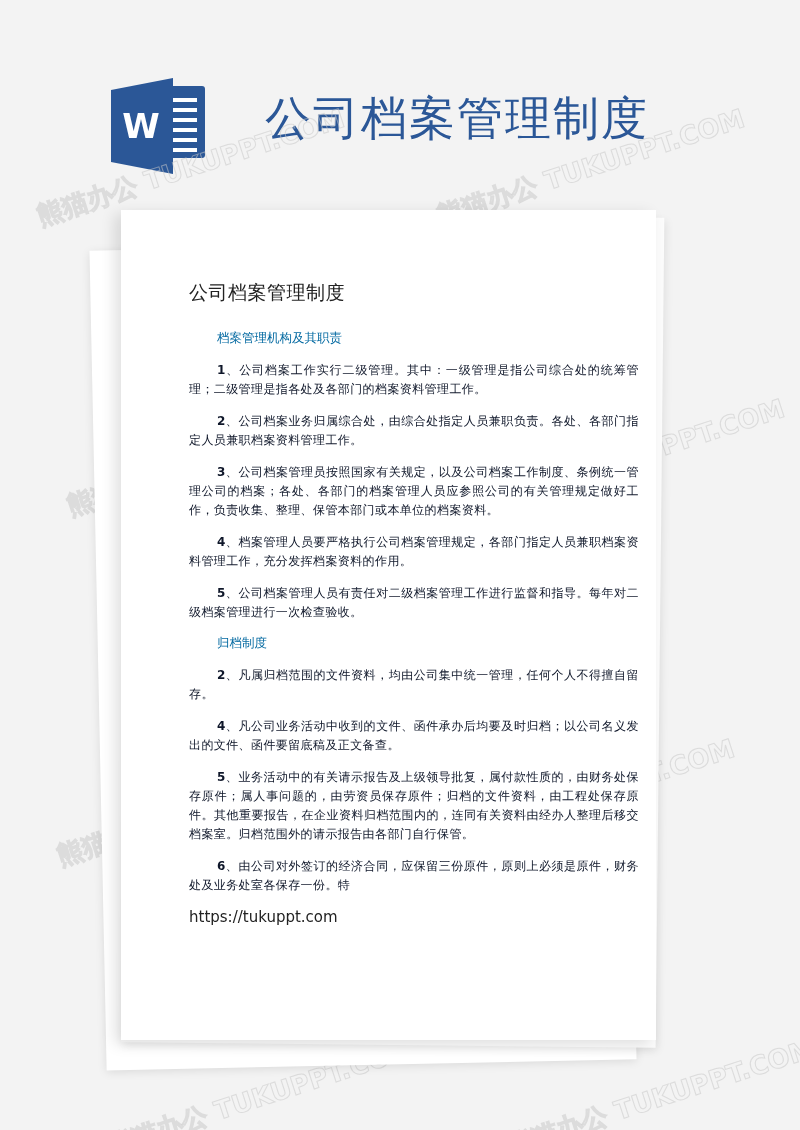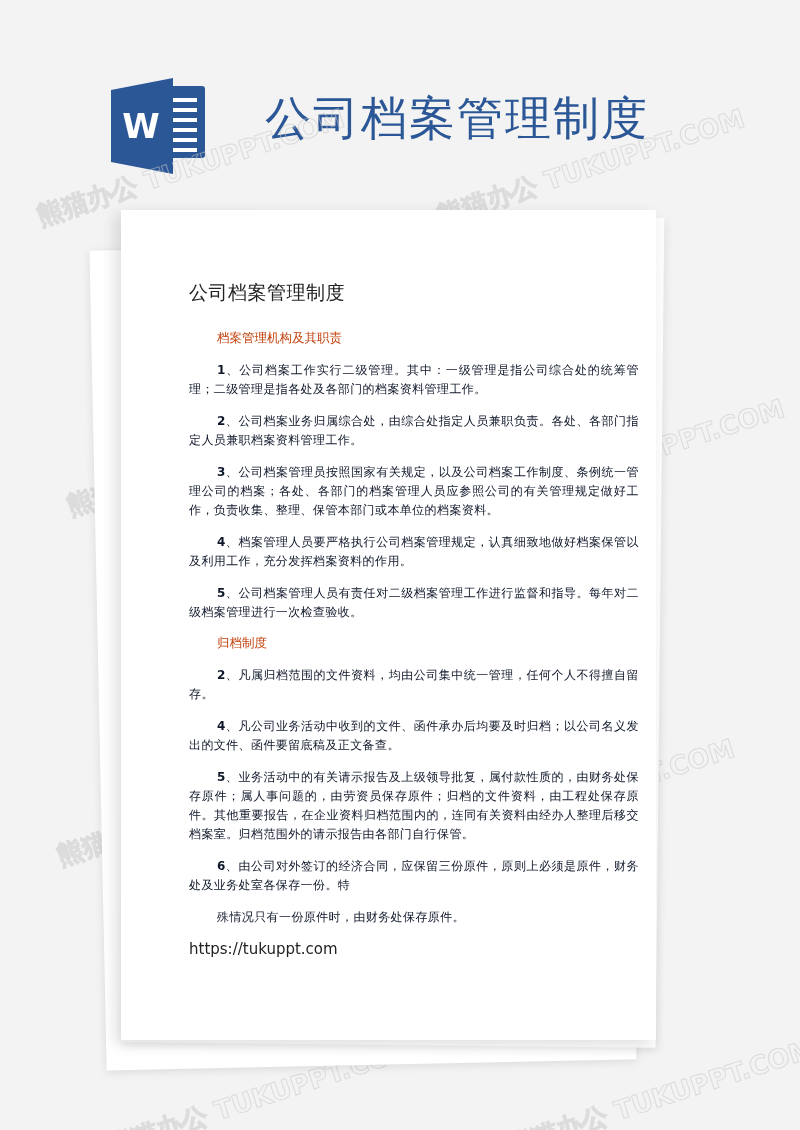--- a/index.html
+++ b/index.html
@@ -39,21 +39,21 @@
     }
     .paper {
       position: absolute; left: 121px; top: 210px; width: 535px; height: 830px;
       background: #ffffff; box-shadow: -6px 4px 14px rgba(0,0,0,0.12);
     }
     .doc { position: absolute; left: 68px; top: 70px; width: 450px; color: #333; }
     .doc-title {
       font-family: "DejaVu Sans", "Liberation Sans", sans-serif;
       font-size: 19px; color: #222; margin-bottom: 24px; letter-spacing: 0.5px;
     }
-    .section-head { font-size: 12.5px; text-indent: 28px; margin-bottom: 14px; color: #c2410c; }
+    .section-head { font-size: 12.5px; text-indent: 28px; margin-bottom: 14px; color: #0369a1; }
     .para {
       font-size: 12px; line-height: 19px; text-indent: 28px;
       margin-bottom: 13px; color: #0f172a; text-align: justify; letter-spacing: 0.4px;
     }
     .para .num { font-family: "DejaVu Sans", "Liberation Sans", sans-serif; font-weight: bold; }
     .footer-url {
       font-family: "DejaVu Sans", "Liberation Sans", sans-serif;
       font-size: 15px; color: #222; margin-top: 2px;
     }
   </style>
@@ -91,26 +91,25 @@
   <div class="paper-back2"></div>
 
   <div class="paper">
     <div class="doc">
       <div class="doc-title">公司档案管理制度</div>
 
       <div class="section-head">档案管理机构及其职责</div>
       <p class="para"><span class="num">1</span><span>、公司档案工作实行二级管理。其中：一级管理是指公司综合处的统筹管理；二级管理是指各处及各部门的档案资料管理工作。</span></p>
       <p class="para"><span class="num">2</span><span>、公司档案业务归属综合处，由综合处指定人员兼职负责。各处、各部门指定人员兼职档案资料管理工作。</span></p>
       <p class="para"><span class="num">3</span><span>、公司档案管理员按照国家有关规定，以及公司档案工作制度、条例统一管理公司的档案；各处、各部门的档案管理人员应参照公司的有关管理规定做好工作，负责收集、整理、保管本部门或本单位的档案资料。</span></p>
-      <p class="para"><span class="num">4</span><span>、档案管理人员要严格执行公司档案管理规定，认真细致地做好档案保管以及利用工作，充分发挥档案资料的作用。</span></p>
+      <p class="para"><span class="num">4</span><span>、档案管理人员要严格执行公司档案管理规定，各部门指定人员兼职档案资料管理工作，充分发挥档案资料的作用。</span></p>
       <p class="para"><span class="num">5</span><span>、公司档案管理人员有责任对二级档案管理工作进行监督和指导。每年对二级档案管理进行一次检查验收。</span></p>
 
       <div class="section-head">归档制度</div>
       <p class="para"><span class="num">2</span><span>、凡属归档范围的文件资料，均由公司集中统一管理，任何个人不得擅自留存。</span></p>
       <p class="para"><span class="num">4</span><span>、凡公司业务活动中收到的文件、函件承办后均要及时归档；以公司名义发出的文件、函件要留底稿及正文备查。</span></p>
       <p class="para"><span class="num">5</span><span>、业务活动中的有关请示报告及上级领导批复，属付款性质的，由财务处保存原件；属人事问题的，由劳资员保存原件；归档的文件资料，由工程处保存原件。其他重要报告，在企业资料归档范围内的，连同有关资料由经办人整理后移交档案室。归档范围外的请示报告由各部门自行保管。</span></p>
       <p class="para"><span class="num">6</span><span>、由公司对外签订的经济合同，应保留三份原件，原则上必须是原件，财务处及业务处室各保存一份。特</span></p>
-      <p class="para">殊情况只有一份原件时，由财务处保存原件。</p>
 
       <div class="footer-url">https://tukuppt.com</div>
     </div>
   </div>
 </div>
 
 </body></html>

